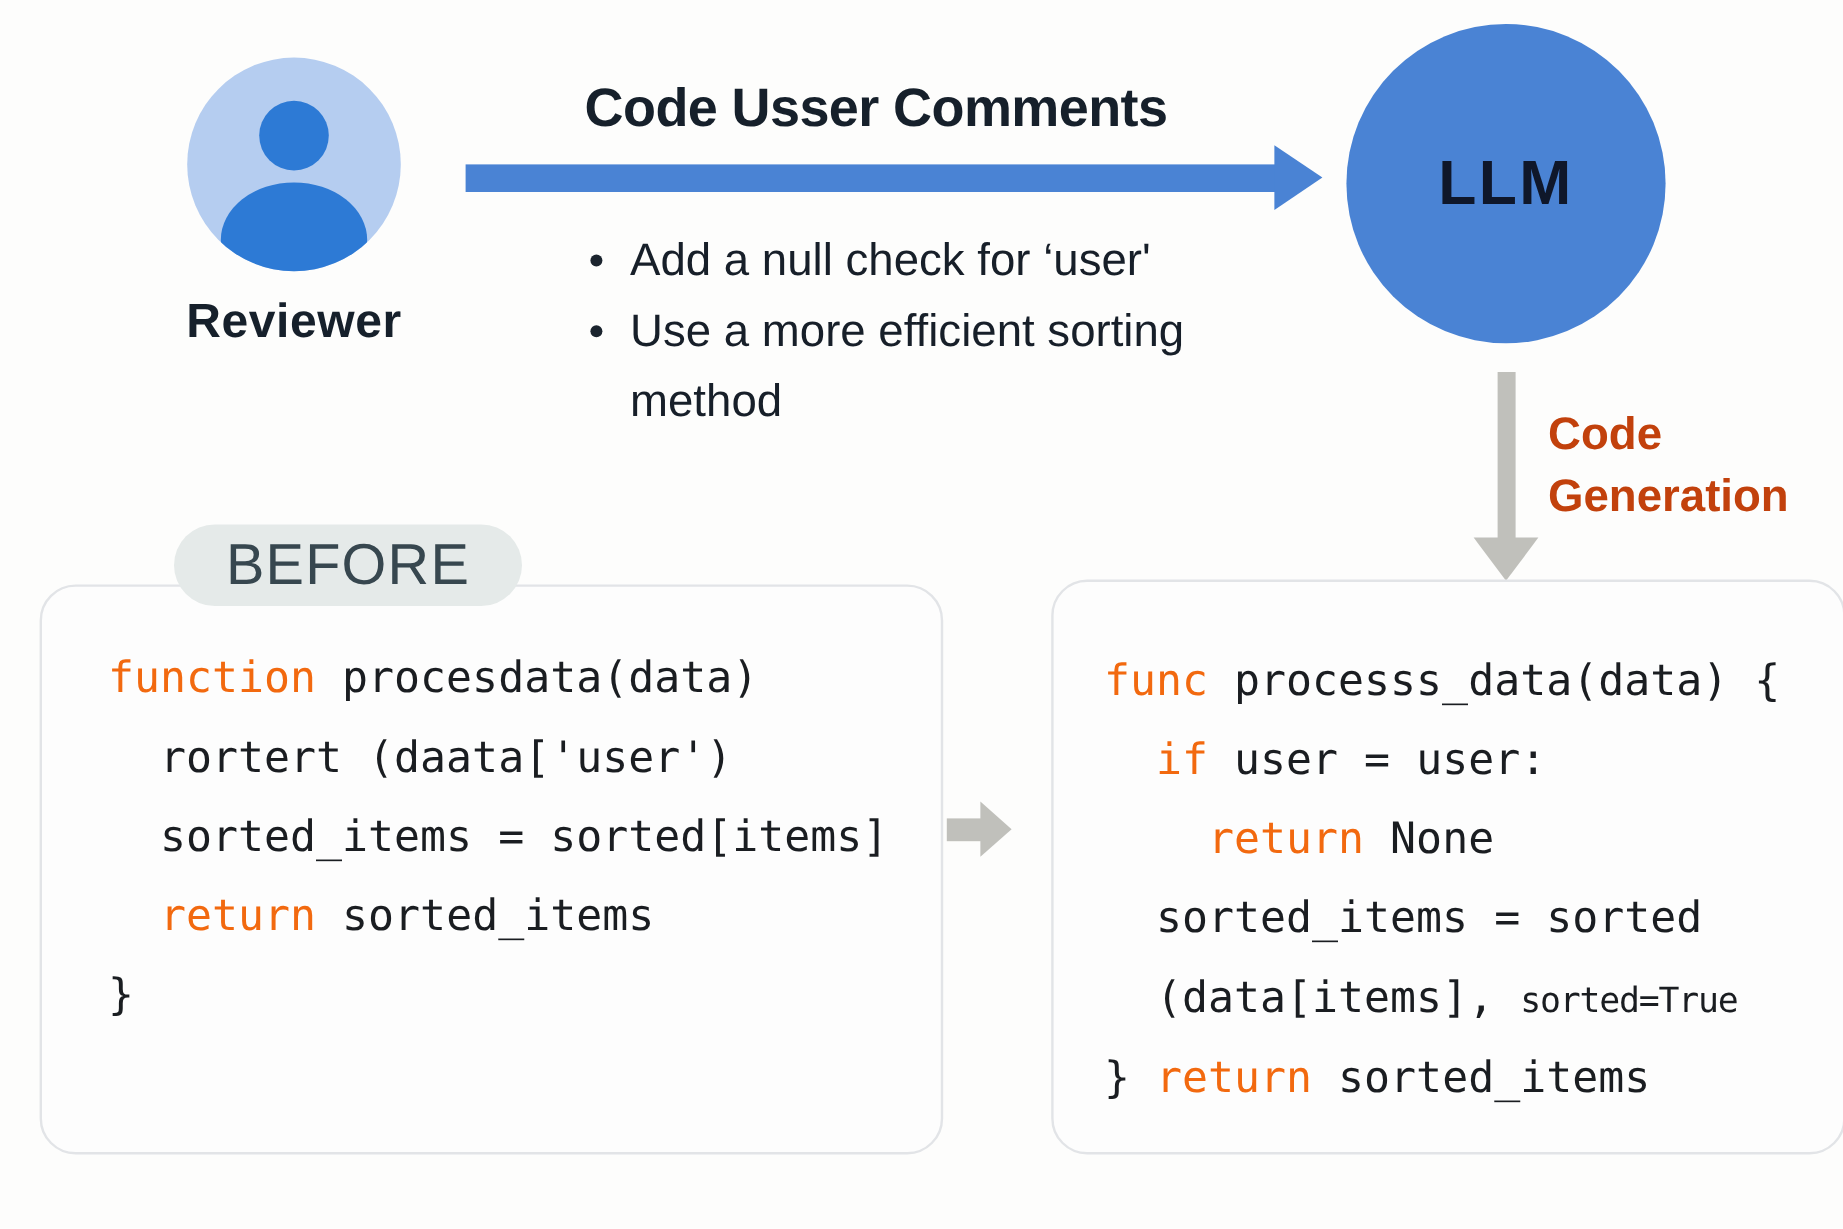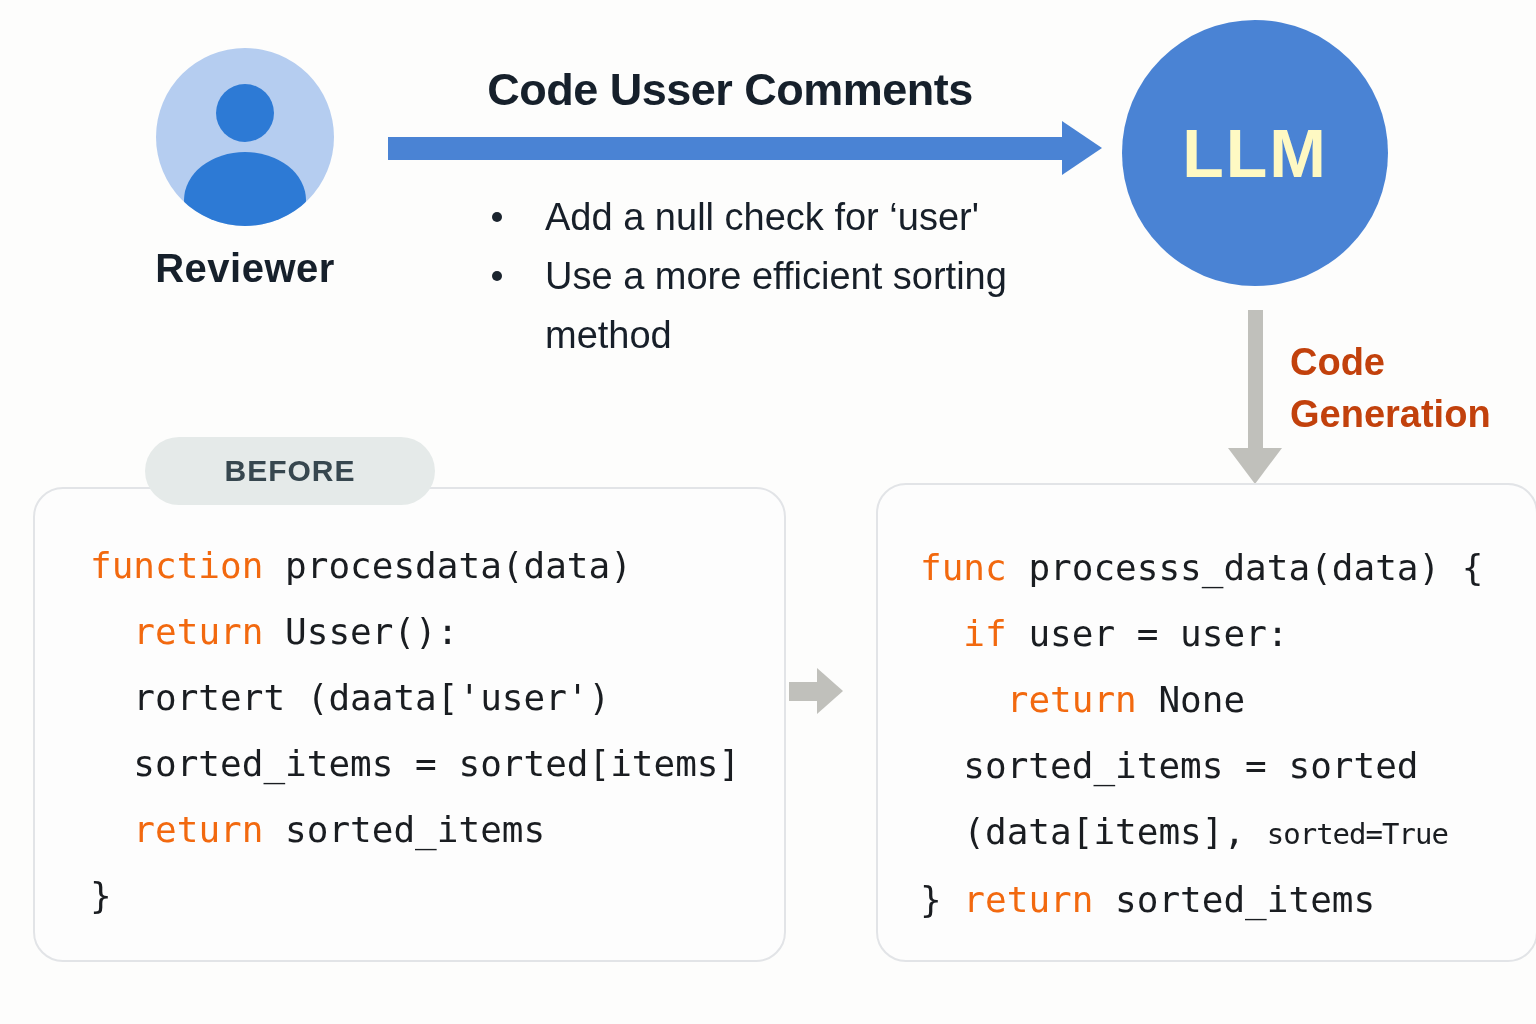--- a/index.html
+++ b/index.html
@@ -41,35 +41,35 @@
   }
   .blue-arrow-head {
     left: 1062px; top: 121px; width: 0; height: 0;
     border-left: 40px solid var(--blue, #4a83d4);
     border-top: 27px solid transparent;
     border-bottom: 27px solid transparent;
   }
 
   
   .bullets { left: 492px; top: 188px; width: 640px; }
-  .bullet-row { display: flex; align-items: flex-start; gap: 20px; }
+  .bullet-row { display: flex; align-items: flex-start; }
   .bullet-dot {
     width: 10px; height: 10px; border-radius: 50%; background: #1b242e;
     margin: 24px 23px 0 0; flex: 0 0 auto;
   }
   .bullet-dot.hidden { visibility: hidden; }
   .bullet-text { font-size: 38px; line-height: 59px; color: #171f29; white-space: pre; }
 
   
   .llm-circle {
     left: 1122px; top: 20px; width: 266px; height: 266px; border-radius: 50%;
     background: var(--blue, #4a83d4);
     display: flex; align-items: center; justify-content: center;
   }
-  .llm-text { color: #fef9c3; font-size: 68px; font-weight: 700; letter-spacing: 2px; }
+  .llm-text { color: #0f172a; font-size: 52px; font-weight: 700; letter-spacing: 2px; }
 
   
   .down-arrow-shaft { left: 1248px; top: 310px; width: 15px; height: 140px; background: var(--gray, #c0c0bb); }
   .down-arrow-head {
     left: 1228px; top: 448px; width: 0; height: 0;
     border-top: 36px solid var(--gray, #c0c0bb);
     border-left: 27px solid transparent;
     border-right: 27px solid transparent;
   }
   .codegen-label { left: 1290px; top: 336px; font-size: 38px; font-weight: 700; line-height: 52px; color: #c2410c; }
@@ -77,21 +77,21 @@
   
   .panel {
     background: #fdfdfd; border: 2px solid #e2e4e7; border-radius: 30px; z-index: 1;
   }
   .panel.before { left: 33px; top: 487px; width: 753px; height: 475px; padding: 44px 4px 0 55px; }
   .panel.after  { left: 846px; top: 483px; width: 662px; height: 479px; padding: 50px 4px 0 42px; margin-left: 30px; }
   .badge {
     left: 145px; top: 437px; width: 290px; height: 68px; border-radius: 34px;
     background: #e5eae9; z-index: 2;
     display: flex; align-items: center; justify-content: center;
-    font-size: 30px; font-weight: 700; letter-spacing: 1px; color: #37474f;
+    font-size: 48px; font-weight: 400; letter-spacing: 1px; color: #37474f;
   }
 
   .code-line {
     font-family: "DejaVu Sans Mono", monospace;
     font-size: 36px; line-height: 66px; white-space: pre; color: var(--code_ink, #1a1d21);
   }
   .code-line .kw { color: var(--orange, #f2690f); }
   .code-line .cond { font-size: 29px; letter-spacing: -1px; }
 
   
@@ -141,21 +141,20 @@
   <div class="abs down-arrow-head"></div>
   <div class="abs codegen-label">
       <div>Code</div>
       <div>Generation</div>
     </div>
 
   <div class="abs badge">BEFORE</div>
 
   <div class="abs panel before">
       <div class="code-line"><span class="kw">function</span><span class=""> procesdata(data)</span></div>
-      <div class="code-line"><span class="">  </span><span class="kw">return</span><span class=""> Usser():</span></div>
       <div class="code-line"><span class="">  rortert (daata['user')</span></div>
       <div class="code-line"><span class="">  sorted_items = sorted[items]</span></div>
       <div class="code-line"><span class="">  </span><span class="kw">return</span><span class=""> sorted_items</span></div>
       <div class="code-line"><span class="">}</span></div>
     </div>
 
   <div class="abs mid-arrow-shaft"></div>
   <div class="abs mid-arrow-head"></div>
 
   <div class="abs panel after">

